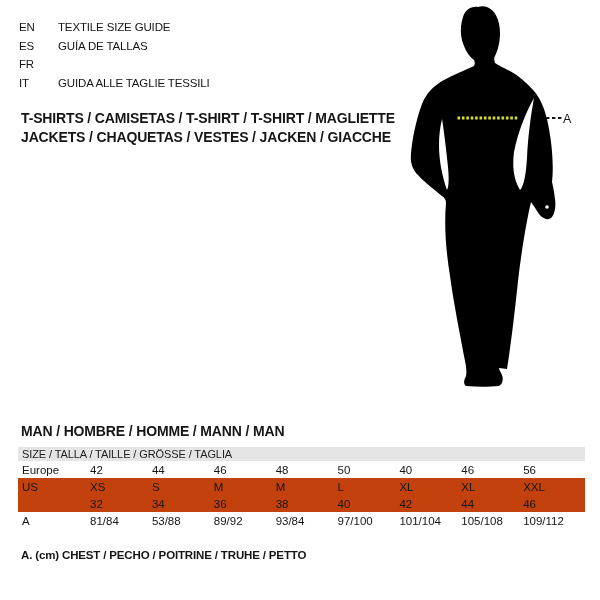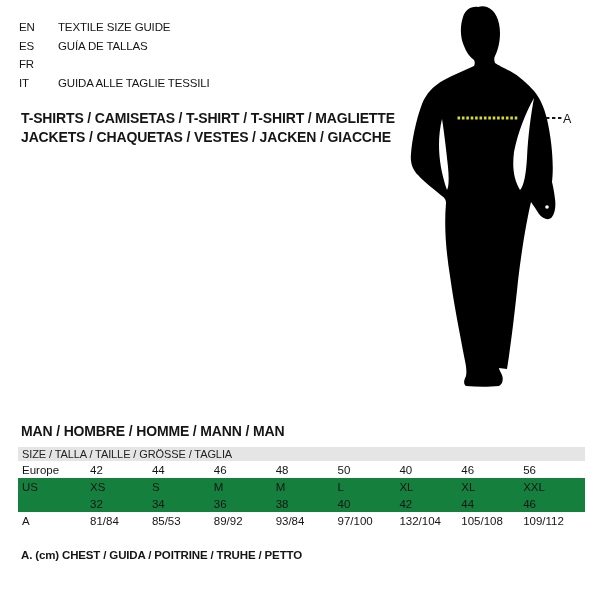--- a/index.html
+++ b/index.html
@@ -26,21 +26,21 @@
 
   
   .section-title{position:absolute;left:21px;top:423px;
     font-weight:bold;font-size:14px;letter-spacing:-0.15px;white-space:nowrap;}
 
   
   .size-table{position:absolute;left:18px;top:447px;width:567px;font-size:11.5px;}
   .thead{height:14px;line-height:14px;background:#e5e5e5;padding-left:4px;
     font-size:11px;letter-spacing:-0.1px;color:#222;white-space:nowrap;}
   .trow{display:flex;height:17px;align-items:center;}
-  .trow.shaded{background:#15803d;}
+  .trow.shaded{background:#c2410c;}
   .tlabel{width:68px;flex:none;padding-left:4px;}
   .tcell{flex:1 1 0;text-align:left;}
 
   
   .footnote{position:absolute;left:21px;top:549px;
     font-weight:bold;font-size:11.5px;letter-spacing:-0.15px;white-space:nowrap;}
 </style>
 </head>
 <body>
 
@@ -160,25 +160,25 @@
       <span class="tcell">38</span>
       <span class="tcell">40</span>
       <span class="tcell">42</span>
       <span class="tcell">44</span>
       <span class="tcell">46</span>
     </div>
 
     <div class="trow">
       <span class="tlabel">A</span>
       <span class="tcell">81/84</span>
-      <span class="tcell">85/53</span>
+      <span class="tcell">53/88</span>
       <span class="tcell">89/92</span>
       <span class="tcell">93/84</span>
       <span class="tcell">97/100</span>
-      <span class="tcell">132/104</span>
+      <span class="tcell">101/104</span>
       <span class="tcell">105/108</span>
       <span class="tcell">109/112</span>
     </div>
   </div>
 
-  <div class="footnote">A. (cm) CHEST / GUIDA / POITRINE / TRUHE / PETTO</div>
+  <div class="footnote">A. (cm) CHEST / PECHO / POITRINE / TRUHE / PETTO</div>
 
 </div>
 
 </body></html>

